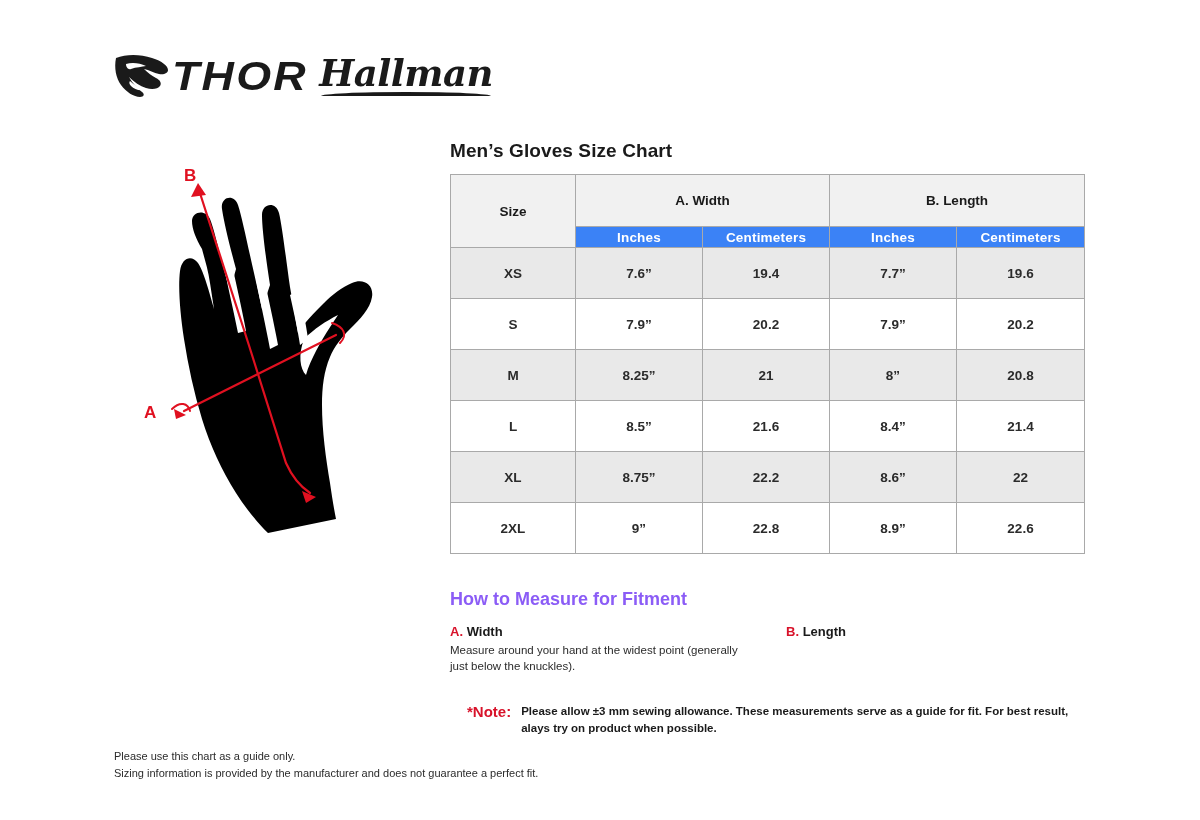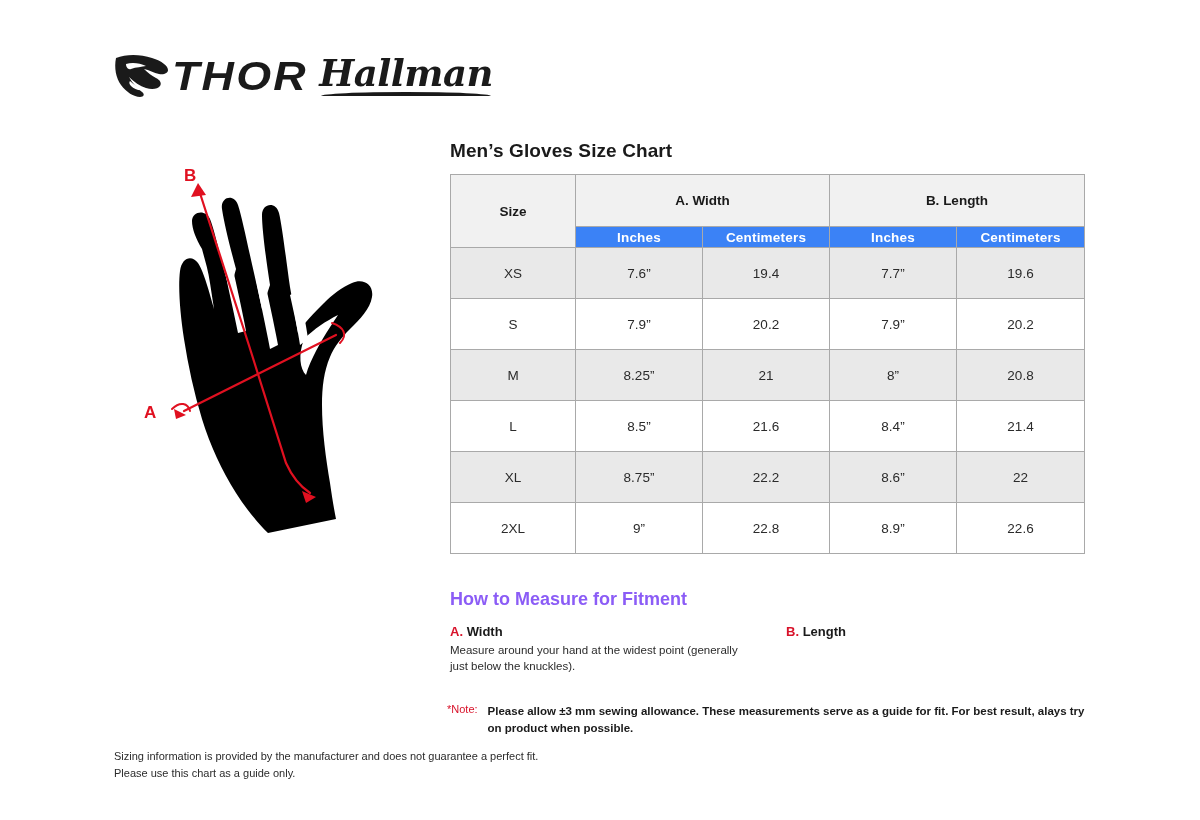--- a/index.html
+++ b/index.html
@@ -83,21 +83,21 @@
     width: 634px;
     border-collapse: collapse;
     table-layout: fixed;
   }
   #size-table td, #size-table th {
     border: 1px solid #a9a9a9;
     text-align: center;
     vertical-align: middle;
     font-size: 13.5px;
     color: #2b2b2b;
-    font-weight: 400;
+    font-weight: 700;
   }
   #size-table th {
     font-weight: 700;
     color: #1a1a1a;
   }
   .hdr-group {
     background: #f1f1f1;
     height: 52px;
     font-size: 14px;
   }
@@ -146,24 +146,25 @@
   
   #note-row {
     position: absolute;
     left: 447px; top: 703px;
     width: 640px;
     display: flex;
     gap: 10px;
   }
   #note-label {
     color: #d8122a;
-    font-weight: 400;
-    font-size: 11px;
+    font-weight: 700;
+    font-size: 15px;
     white-space: nowrap;
     flex: 0 0 auto;
+    margin-left: 20px;
   }
   #note-text {
     font-size: 11.5px;
     font-weight: 700;
     line-height: 1.45;
     color: #1a1a1a;
   }
 
   
   #footer {
@@ -351,17 +352,17 @@
       <span>Length</span>
     </div>
   </div>
 
   <div id="note-row">
     <span id="note-label">*Note:</span>
     <span id="note-text">Please allow ±3 mm sewing allowance. These measurements serve as a guide for fit. For best result, alays try on product when possible.</span>
   </div>
 
   <div id="footer">
+    <div>Please use this chart as a guide only.</div>
     <div>Sizing information is provided by the manufacturer and does not guarantee a perfect fit.</div>
-    <div>Please use this chart as a guide only.</div>
   </div>
 
 </div>
 
 </body></html>

